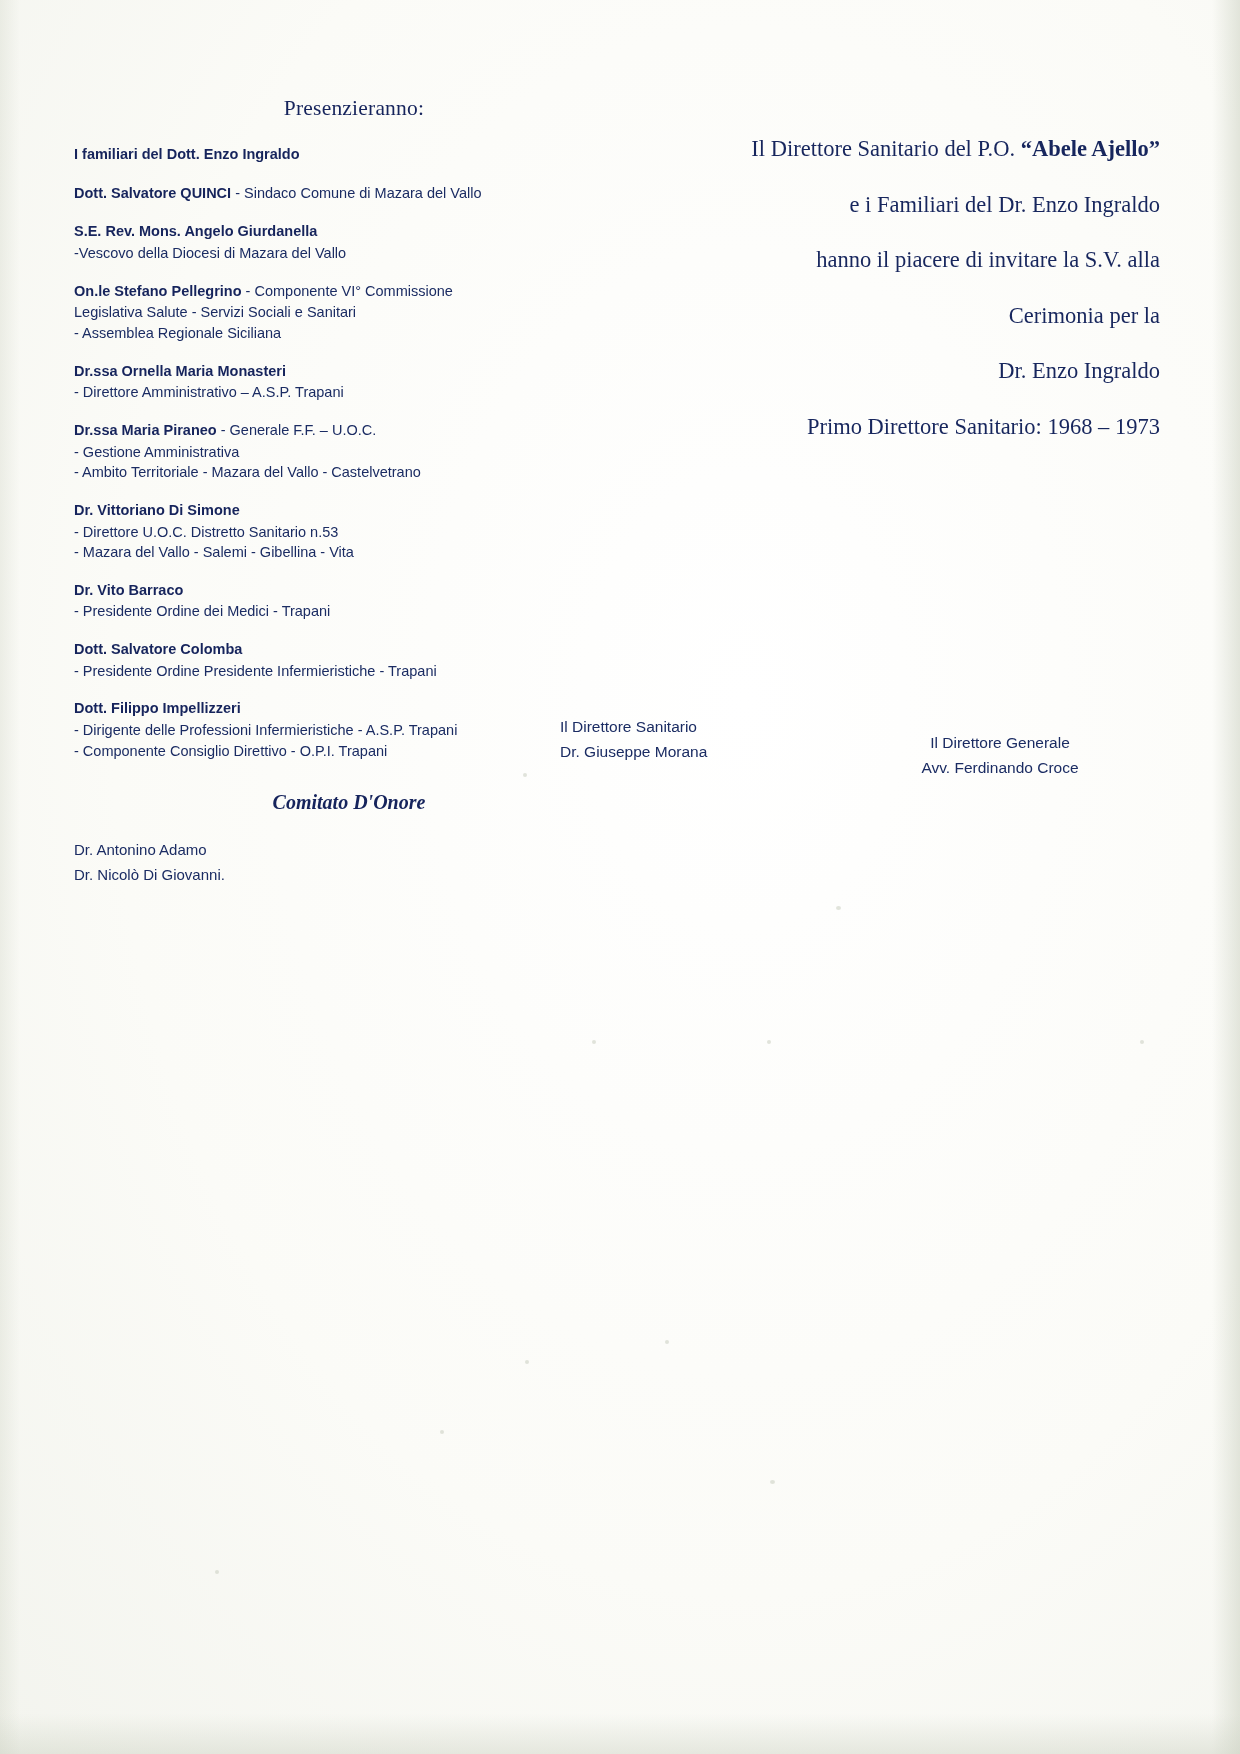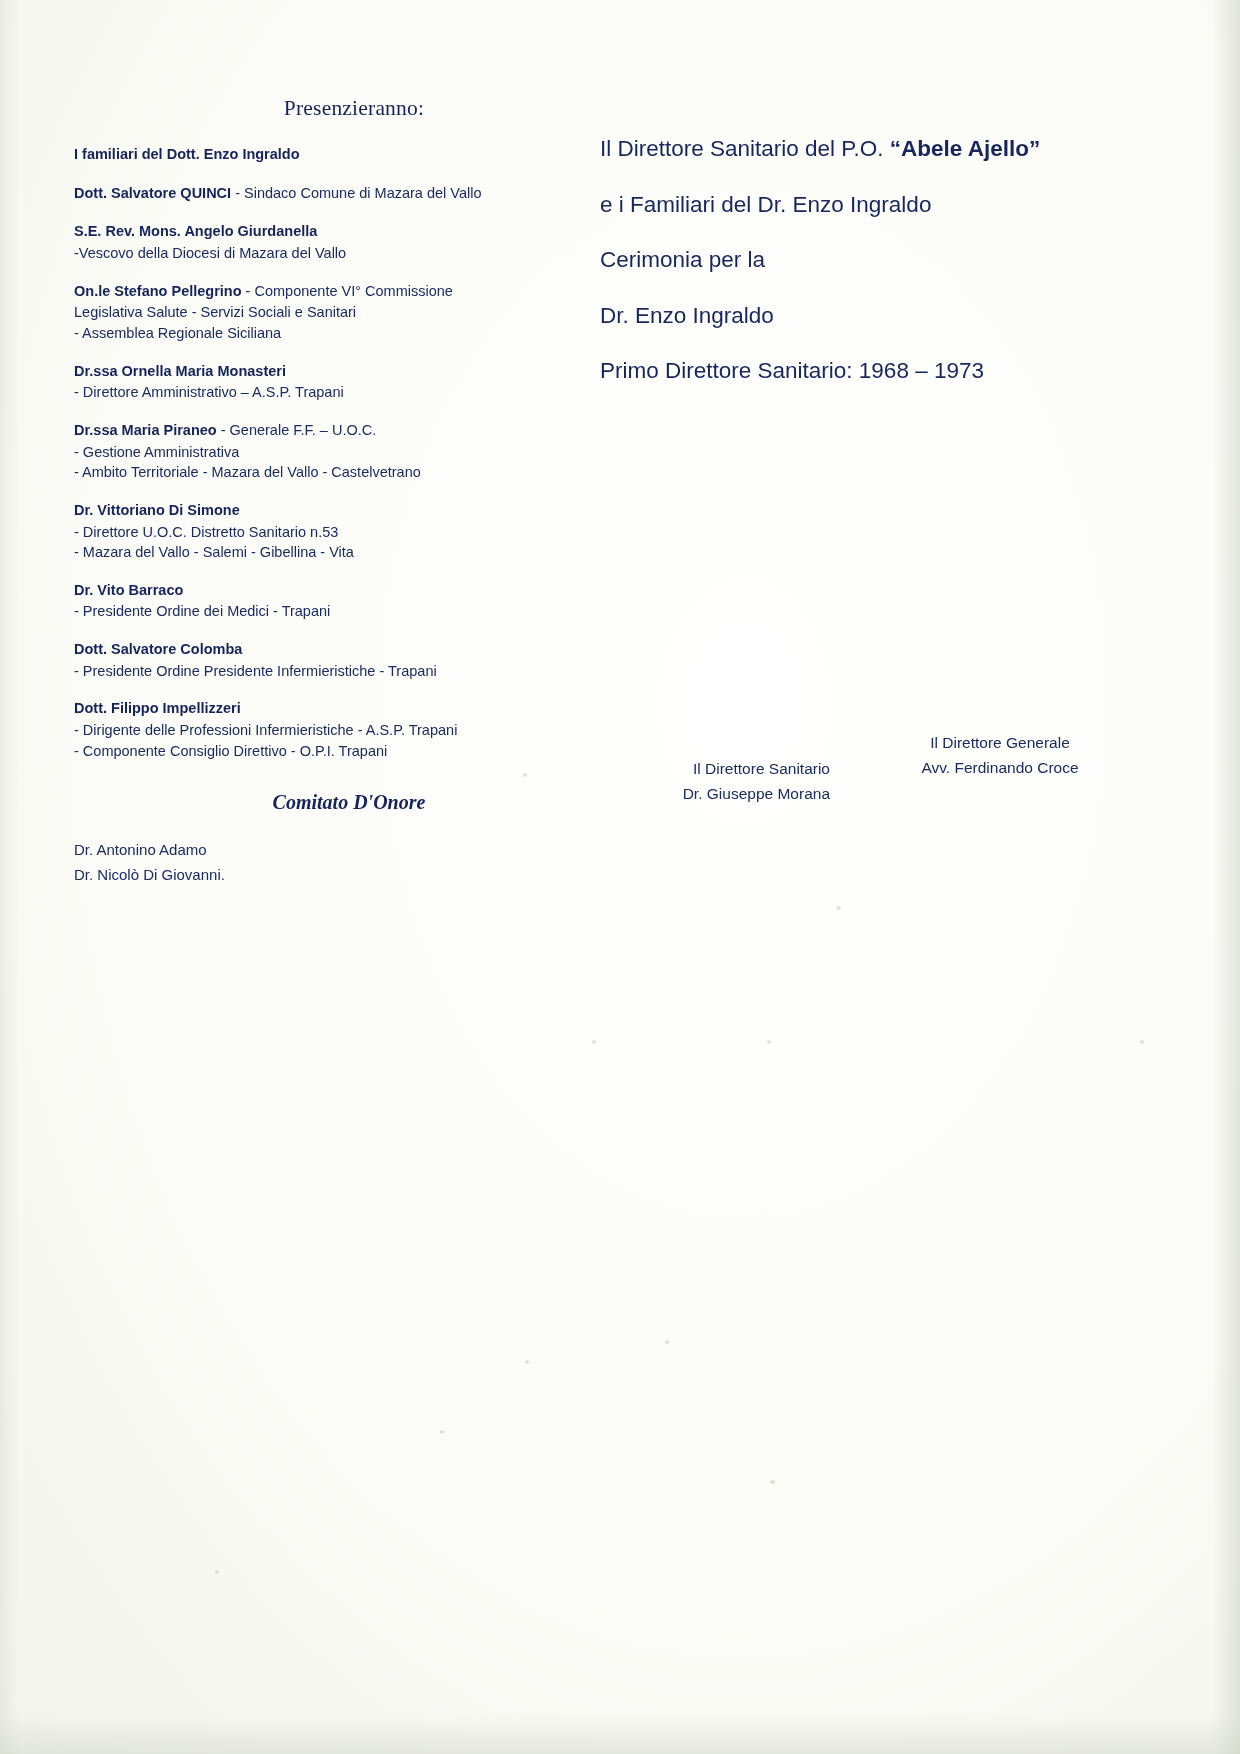--- a/index.html
+++ b/index.html
@@ -100,40 +100,41 @@
     color: #1b2c63;
     line-height: 1.65;
   }
 
   
   .right-col {
     position: absolute;
     left: 600px;
     top: 138px;
     width: 560px;
-    text-align: left;
+    text-align: right;
+    font-family: Liberation Serif, serif;
   }
   .inv-line {
     font-size: 22.5px;
     color: #17265d;
     line-height: 1.0;
     margin-bottom: 33px;
     white-space: nowrap;
   }
   .inv-line b {
     font-weight: bold;
   }
 
   
   .sig-left {
     position: absolute;
     left: 560px;
-    top: 760px;
+    top: 718px;
     width: 270px;
-    text-align: right;
+    text-align: left;
   }
   .sig-right {
     position: absolute;
     left: 860px;
     top: 734px;
     width: 280px;
     text-align: center;
   }
   .sig-role {
     font-size: 15.5px;
@@ -247,20 +248,21 @@
     <div class="honor-title">Comitato D'Onore</div>
     <div class="honor-name">Dr. Antonino Adamo</div>
     <div class="honor-name">Dr. Nicolò Di Giovanni.</div>
   </div>
 
   <div class="right-col">
     <div class="inv-line">
       <span>Il Direttore Sanitario del P.O. </span><b>“Abele Ajello”</b>
     </div>
     <div class="inv-line">e i Familiari del Dr. Enzo Ingraldo</div>
+    <div class="inv-line">hanno il piacere di invitare la S.V. alla</div>
     <div class="inv-line">Cerimonia per la</div>
     <div class="inv-line">Dr. Enzo Ingraldo</div>
     <div class="inv-line">Primo Direttore Sanitario: 1968 – 1973</div>
   </div>
 
   <div class="sig-left">
     <div class="sig-role">Il Direttore Sanitario</div>
     <div class="sig-name">Dr. Giuseppe Morana</div>
   </div>
 

